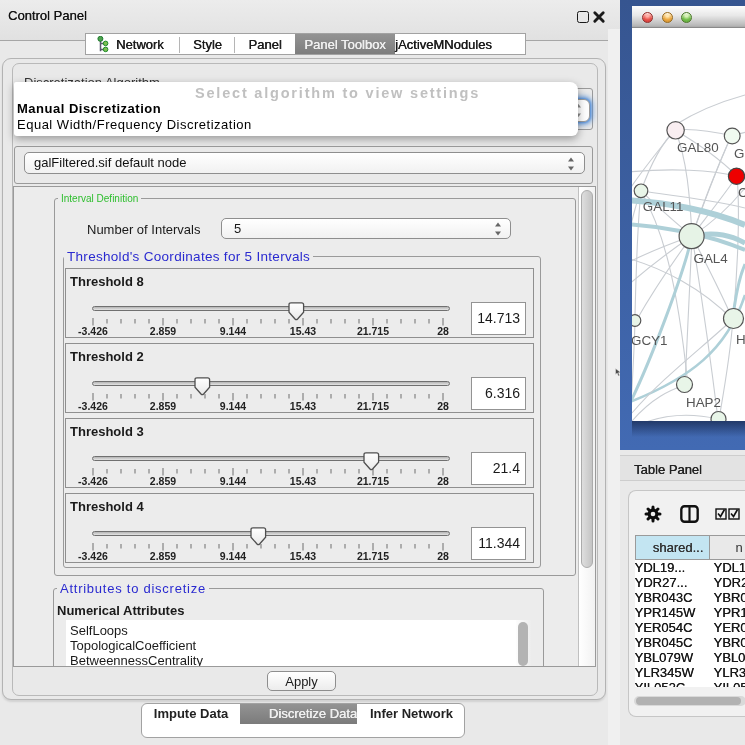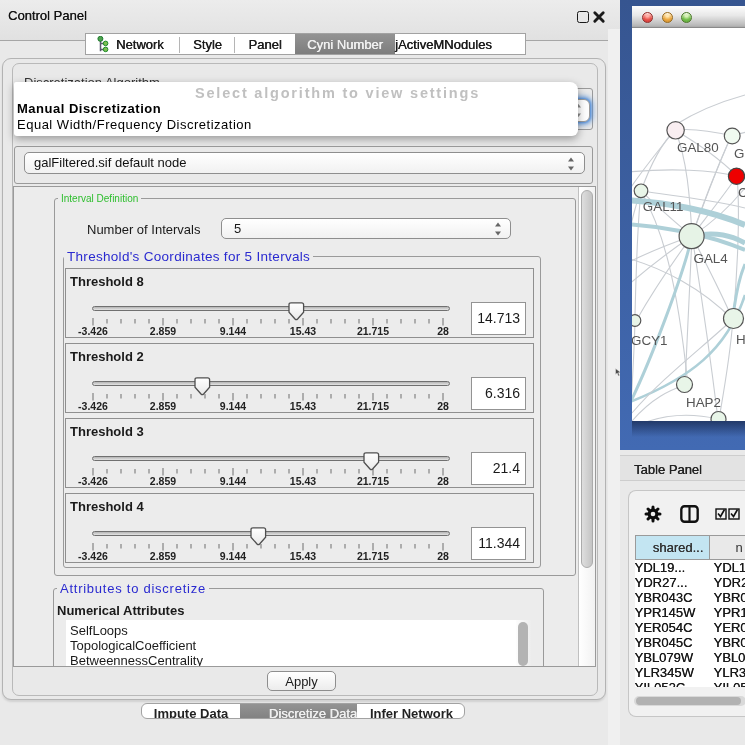--- a/index.html
+++ b/index.html
@@ -20,21 +20,21 @@
   <svg class="abs" style="left:9px;top:2px" width="17" height="17" viewBox="0 0 17 17">
     <path d="M5.5 3 V15.3 M5.5 7.4 H10.4 M5.5 13.4 H10.4" stroke="#5a5a6e" stroke-width="1.5" fill="none"></path>
     <circle cx="5.4" cy="2.8" r="2.5" fill="#4fa34f" stroke="#1e7a2e" stroke-width="1"></circle>
     <circle cx="10.6" cy="7.4" r="2.3" fill="#7cc04f" stroke="#1e8a2e" stroke-width="1"></circle>
     <circle cx="10.6" cy="13.4" r="2.3" fill="#7cc04f" stroke="#1e8a2e" stroke-width="1"></circle>
   </svg>
   <div class="abs" style="left:93px;top:3px;width:1px;height:16px;background:#b5b5b5"></div>
   <div class="abs" style="left:94px;top:0;width:55px;height:22px;line-height:21px;text-align:center;text-shadow:0.4px 0 0 #222">Style</div>
   <div class="abs" style="left:148px;top:3px;width:1px;height:16px;background:#b5b5b5"></div>
   <div class="abs" style="left:149px;top:0;width:60px;height:22px;line-height:21px;text-align:center;text-shadow:0.4px 0 0 #222">Panel</div>
-  <div class="abs" style="left:209px;top:0;width:100px;height:22px;line-height:21px;text-align:center;background:linear-gradient(#939393,#7b7b7b);color:#f0f0f0;text-shadow:0.4px 0 0 #f0f0f0">Cyni Number</div>
+  <div class="abs" style="left:209px;top:0;width:100px;height:22px;line-height:21px;text-align:center;background:linear-gradient(#939393,#7b7b7b);color:#f0f0f0;text-shadow:0.4px 0 0 #f0f0f0">Panel Toolbox</div>
   <div class="abs" style="left:309px;top:0;width:132px;height:22px;line-height:21px;text-align:left;text-shadow:0.4px 0 0 #222">jActiveMNodules</div>
 </div>
 
 <div class="abs" id="outerpanel" style="left:2px;top:58px;width:604px;height:642px;background:#e9e9e9;border:1px solid #b3b3b3;border-radius:9px;box-shadow:0 2px 2px rgba(0,0,0,0.10)"></div>
 
 <div class="abs" style="left:12px;top:63px;width:586px;height:633px;border:1px solid #b9b9b9;border-radius:7px"></div>
 
 <div class="abs" style="left:24px;top:75px;font-size:13px;color:#333">Discretization Algorithm</div>
 <div class="abs" style="left:14px;top:88px;width:579px;height:42px;border:1px solid #9a9a9a;border-radius:3px"></div>
 <div class="abs" style="left:567px;top:99px;width:23px;height:23px;background:#fdfdfd;border:1px solid #9a9a9a;border-radius:6px;box-shadow:0 0 5px 2.5px rgba(80,140,215,0.85),0 0 2px 1px rgba(80,140,215,0.7)">
@@ -271,21 +271,21 @@
   <div class="abs" style="left:43px;top:416px;font-weight:bold">Numerical Attributes</div>
   <div class="abs" style="left:52px;top:433px;width:450px;height:60px;background:#fff">
     <div style="padding:3px 0 0 4px;line-height:15px">SelfLoops<br>TopologicalCoefficient<br>BetweennessCentrality</div>
   </div>
   <div class="abs" style="left:502px;top:433px;width:15px;height:60px;background:linear-gradient(to right,#fdfdfd,#ededed)"></div>
   <div class="abs" style="left:504px;top:435px;width:10px;height:44px;background:#b3b3b3;border-radius:5px"></div>
 </div>
 
 <div class="abs" style="left:267px;top:671px;width:69px;height:20px;background:linear-gradient(#ffffff,#ececec);border:1px solid #8e8e8e;border-radius:5px;text-align:center;line-height:19px">Apply</div>
 
-<div class="abs" id="bottabs" style="left:141px;top:703px;width:324px;height:16px;background:#fff;border:1px solid #a2a2a2;border-radius:6px;overflow:hidden">
+<div class="abs" id="bottabs" style="left:141px;top:703px;width:324px;height:35px;background:#fff;border:1px solid #a2a2a2;border-radius:6px;overflow:hidden">
   <div class="abs" style="left:0;top:0;width:98px;height:20px;line-height:19px;text-align:center;font-weight:bold;color:#222">Impute Data</div>
   <div class="abs" style="left:98px;top:0;width:117px;height:20px;line-height:19px;text-align:right;background:linear-gradient(#939393,#7b7b7b);color:#f0f0f0;text-shadow:0.4px 0 0 #f0f0f0">Discretize Data</div>
   <div class="abs" style="left:215px;top:0;width:109px;height:20px;line-height:19px;text-align:center;font-weight:bold;color:#222">Infer Network</div>
 </div>
 
 <div class="abs" id="popup" style="left:14px;top:82px;width:564px;height:54px;background:#fff;border-radius:2px 8px 6px 3px;box-shadow:0 3px 8px rgba(0,0,0,0.35)">
   <div class="abs" style="left:181px;top:3px;font-size:14.5px;font-weight:bold;letter-spacing:1.8px;color:#c0c0c0">Select algorithm to view settings</div>
   <div class="abs" style="left:3px;top:19px;font-size:13px;font-weight:bold;letter-spacing:0.5px;color:#000">Manual Discretization</div>
   <div class="abs" style="left:3px;top:34.5px;font-size:13px;letter-spacing:0.5px;color:#000">Equal Width/Frequency Discretization</div>
 </div>

